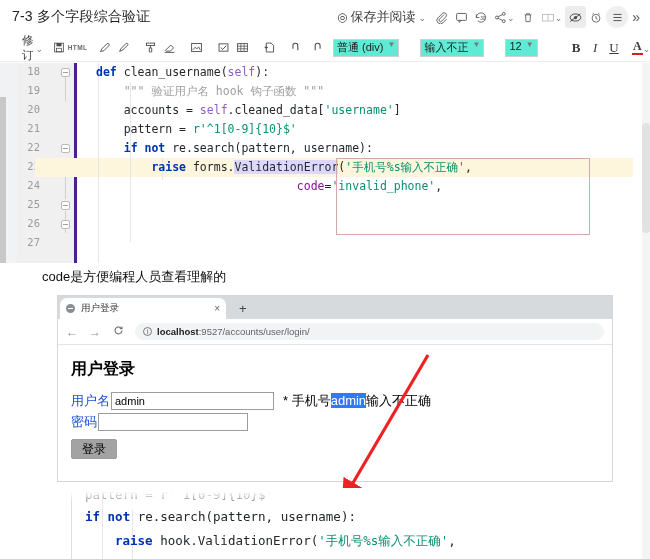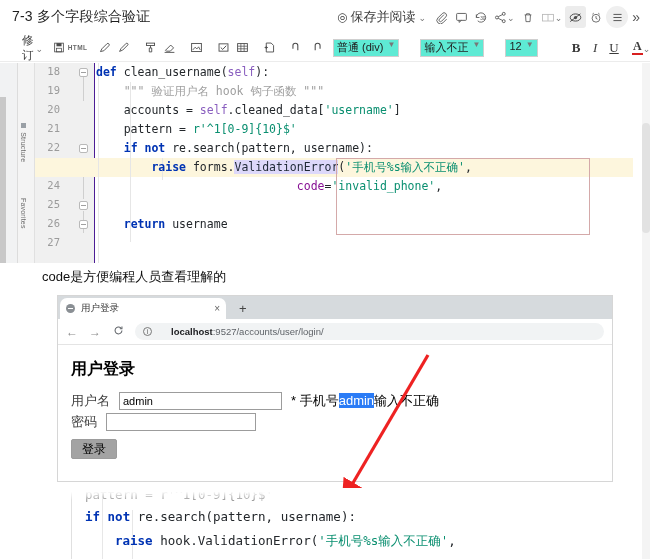--- a/index.html
+++ b/index.html
@@ -99,22 +99,22 @@
     position:absolute; left:2px;
     writing-mode: vertical-rl;
     font-size:7px; color:#6a6a6a; white-space:nowrap;
     letter-spacing:0.2px;
   }
   .vlabel.structure { top:60px; }
   .vlabel.favorites { top:135px; }
   .vlabel .sq { display:inline-block; width:5px; height:5px; background:#9aa0a6; margin-bottom:2px; }
 
   .gutter {
-    position:absolute; left:35px; top:0; width:60px; height:200px;
-    background:#f0f0f0; border-right:1px solid #4c1d95;text-decoration:underline;
+    position:absolute; left:17px; top:0; width:60px; height:200px;
+    background:#f0f0f0; border-right:3px solid #4c1d95;text-decoration:underline;
   }
   .gutter .ln {
     position:absolute; right:34px; font-size:10.5px; color:#9b9b9b;
     font-family:"DejaVu Sans Mono","Liberation Mono",monospace;
   }
   .fold {
     position:absolute; left:44px; width:9px; height:9px;
     border:1px solid #b9b9b9; border-radius:2px; background:#fff;
   }
   .fold:after {
@@ -183,36 +183,36 @@
   .br-newtab { font-size:13px; color:#444; margin-left:13px; margin-bottom:3px; }
 
   .br-navbar {
     height:26px; background:#fff; display:flex; align-items:center;
     gap:11px; padding:0 8px; border-bottom:1px solid #e4e4e4;
   }
   .nav-ico { font-size:12px; color:#8b8b8b; width:12px; text-align:center; }
   .nav-ico.active { color:#5f6368; }
   .omnibox {
     flex:1; height:17px; background:#f1f3f4; border-radius:9px;
-    display:flex; align-items:center; gap:19px; padding:0 8px;
+    display:flex; align-items:center; gap:5px; padding:0 8px;
     font-size:9.5px; color:#5f6368;
   }
   .omni-info {
     width:9px;height:9px;border:1px solid #7a7a7a;border-radius:50%;
     font-size:7px; line-height:8px; text-align:center; color:#5a5a5a; flex:none;
   }
   .omni-url .host { color:#202124; font-weight:bold; }
 
   .br-page {
     position:absolute; left:0; top:49px; right:0; bottom:0;
     background:#fff; padding:12px 0 0 13px;
   }
   .page-h1 { font-size:16px; font-weight:bold; color:#000; margin:2px 0 12px 0; }
   .frm-row { display:flex; align-items:center; margin-bottom:3px; }
-  .frm-label { font-size:13px; color:#404040; margin-right:9px; }
+  .frm-label { font-size:13px; color:#1d4ed8; margin-right:1px; }
   .frm-input {
     height:18px; border:1px solid #9c9c9c; background:#fff;
     font-size:11px; color:#000; padding:0 3px;
     display:flex; align-items:center;
     font-family:"Liberation Sans",sans-serif;
   }
   .frm-input.user { width:163px; }
   .frm-input.pwd { width:150px; }
   .frm-error { font-size:13px; color:#000; margin-left:9px; white-space:nowrap; }
   .sel-hl { background:#2b7cf6; color:#fff; }
@@ -487,21 +487,20 @@
       <div class="indent-guide" style="left:34px; top:19px;height:160px;"></div>
       <div class="indent-guide" style="left:66px; top:95px;height:22px;"></div>
 
       <div class="cline" style="top:0px;"><span class="kw">def </span><span class="plain">clean_username(</span><span class="self">self</span><span class="plain">):</span></div>
       <div class="cline" style="top:19px;"><span class="cmt">    """ 验证用户名 hook 钩子函数 """</span></div>
       <div class="cline" style="top:38px;"><span class="plain">    accounts = </span><span class="self">self</span><span class="plain">.cleaned_data[</span><span class="strc">'username'</span><span class="plain">]</span></div>
       <div class="cline" style="top:57px;"><span class="plain">    pattern = </span><span class="regex">r'^1[0-9]{10}$'</span></div>
       <div class="cline" style="top:76px;"><span class="plain">    </span><span class="kw">if not </span><span class="plain">re.search(pattern, username):</span></div>
       <div class="cline" style="top:95px;"><span class="plain">        </span><span class="kw">raise </span><span class="plain">forms.</span><span class="cls">ValidationError</span><span class="plain">(</span><span class="strc">'手机号%s输入不正确'</span><span class="plain">,</span></div>
       <div class="cline" style="top:114px;"><span class="plain">                             </span><span class="attr">code</span><span class="plain">=</span><span class="strc">'invalid_phone'</span><span class="plain">,</span></div>
-      <div class="cline" style="top:152px;"><span class="plain">    </span><span class="kw">return </span><span class="plain">username</span></div>
 
       <div class="err-box" style="left:240px; top:95px; width:254px; height:77px;"></div>
     </div>
   </div>
 
   <div class="caption">code是方便编程人员查看理解的</div>
 
   <div class="browser">
 
     <div class="br-tabbar">

